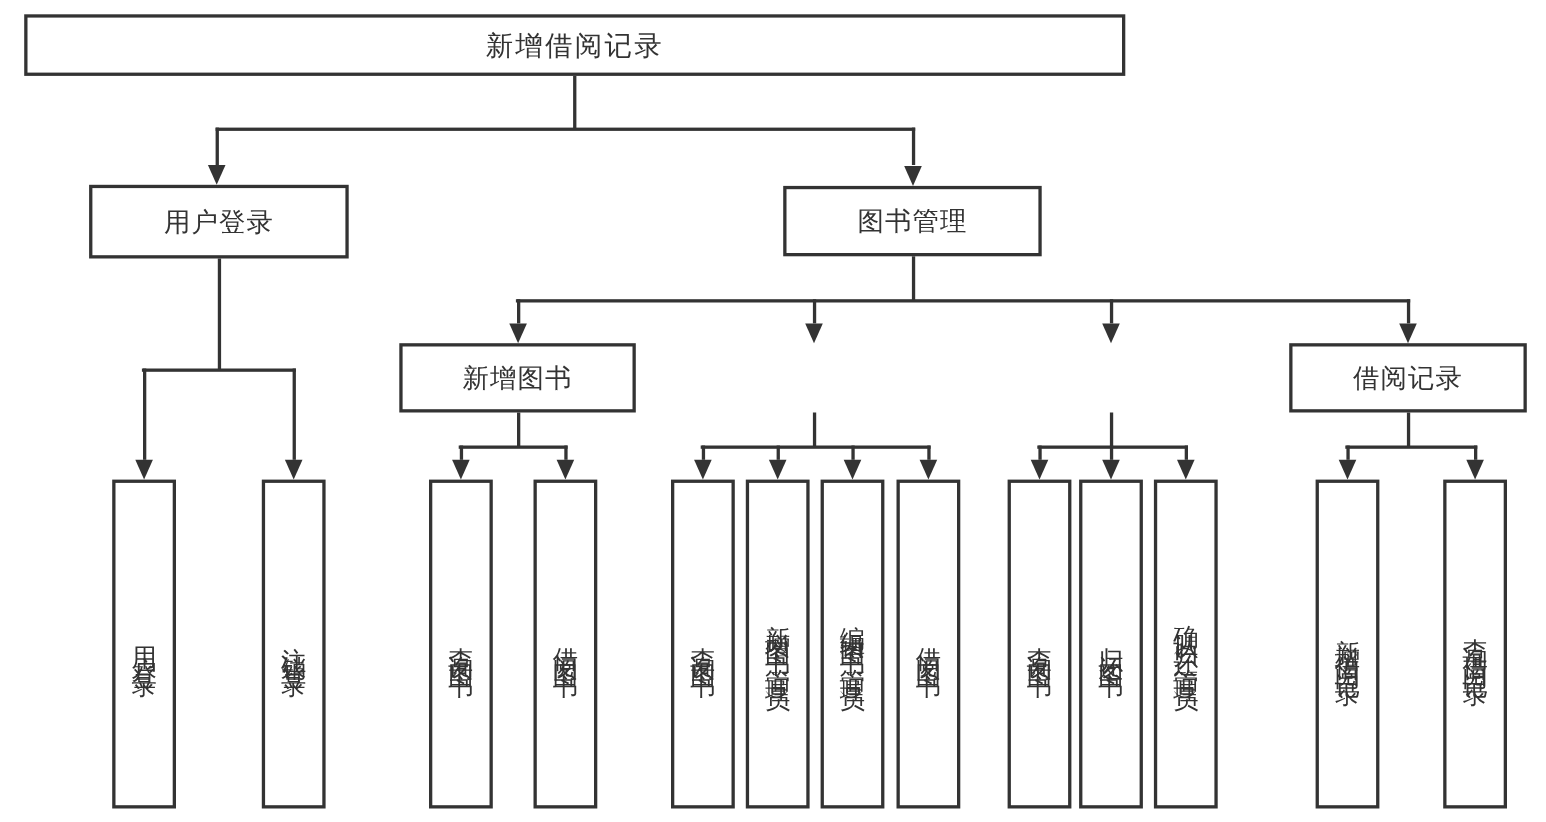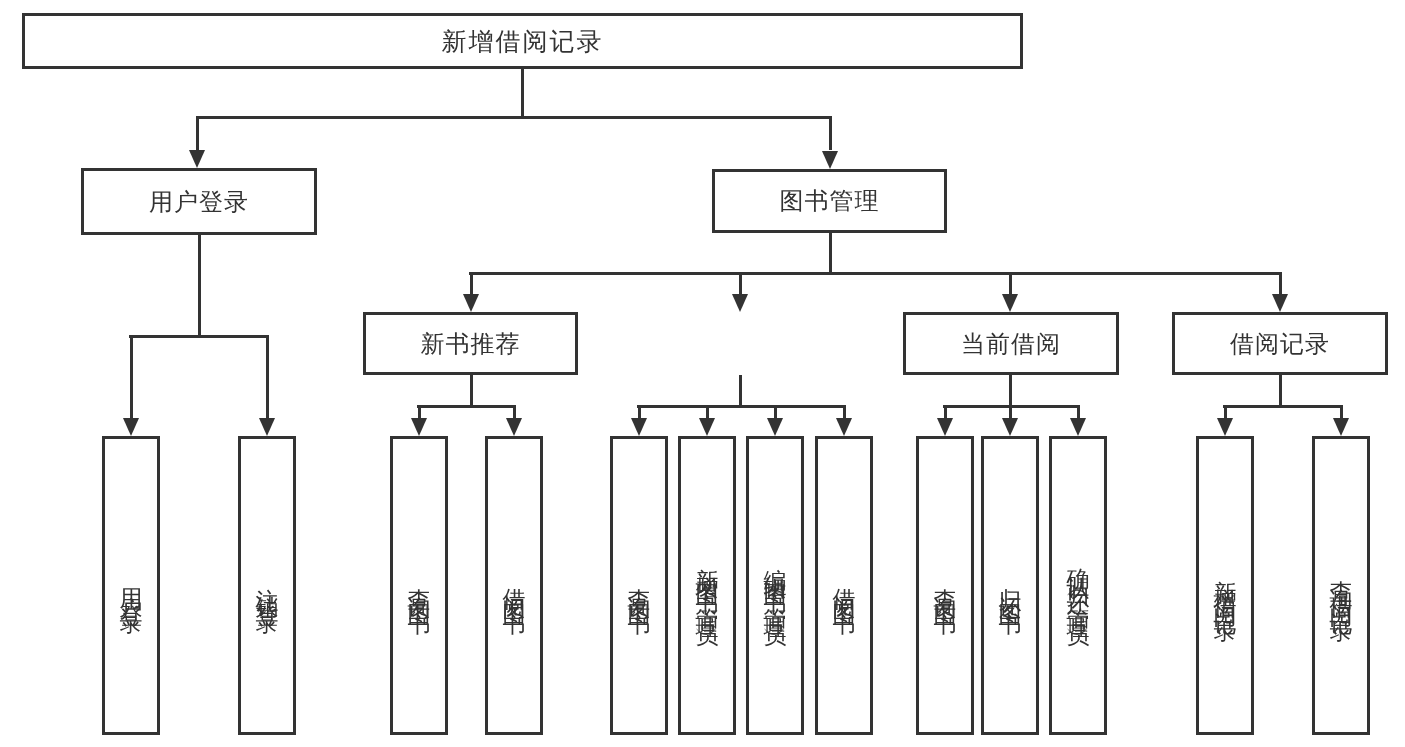--- a/index.html
+++ b/index.html
@@ -48,24 +48,21 @@
   </div>
 
   <div class="box" style="left:81px;top:168px;width:236px;height:67px;">
     <span class="label">用户登录</span>
   </div>
   <div class="box" style="left:712px;top:169px;width:235px;height:64px;align-items:center;">
     <span class="label">图书管理</span>
   </div>
 
   <div class="box" style="left:363px;top:312px;width:215px;height:63px;">
-    <span class="label">新书推荐</span>
-  </div>
-  <div class="box" style="left:903px;top:312px;width:216px;height:63px;">
-    <span class="label">当前借阅</span>
+    <span class="label">新增图书</span>
   </div>
   <div class="box" style="left:1172px;top:312px;width:216px;height:63px;">
     <span class="label">借阅记录</span>
   </div>
 
   <div class="box" style="left:102px;top:436px;width:58px;height:299px;">
     <span class="vtext">用户登录</span>
   </div>
   <div class="box" style="left:238px;top:436px;width:58px;height:299px;">
     <span class="vtext">注销登录</span>

